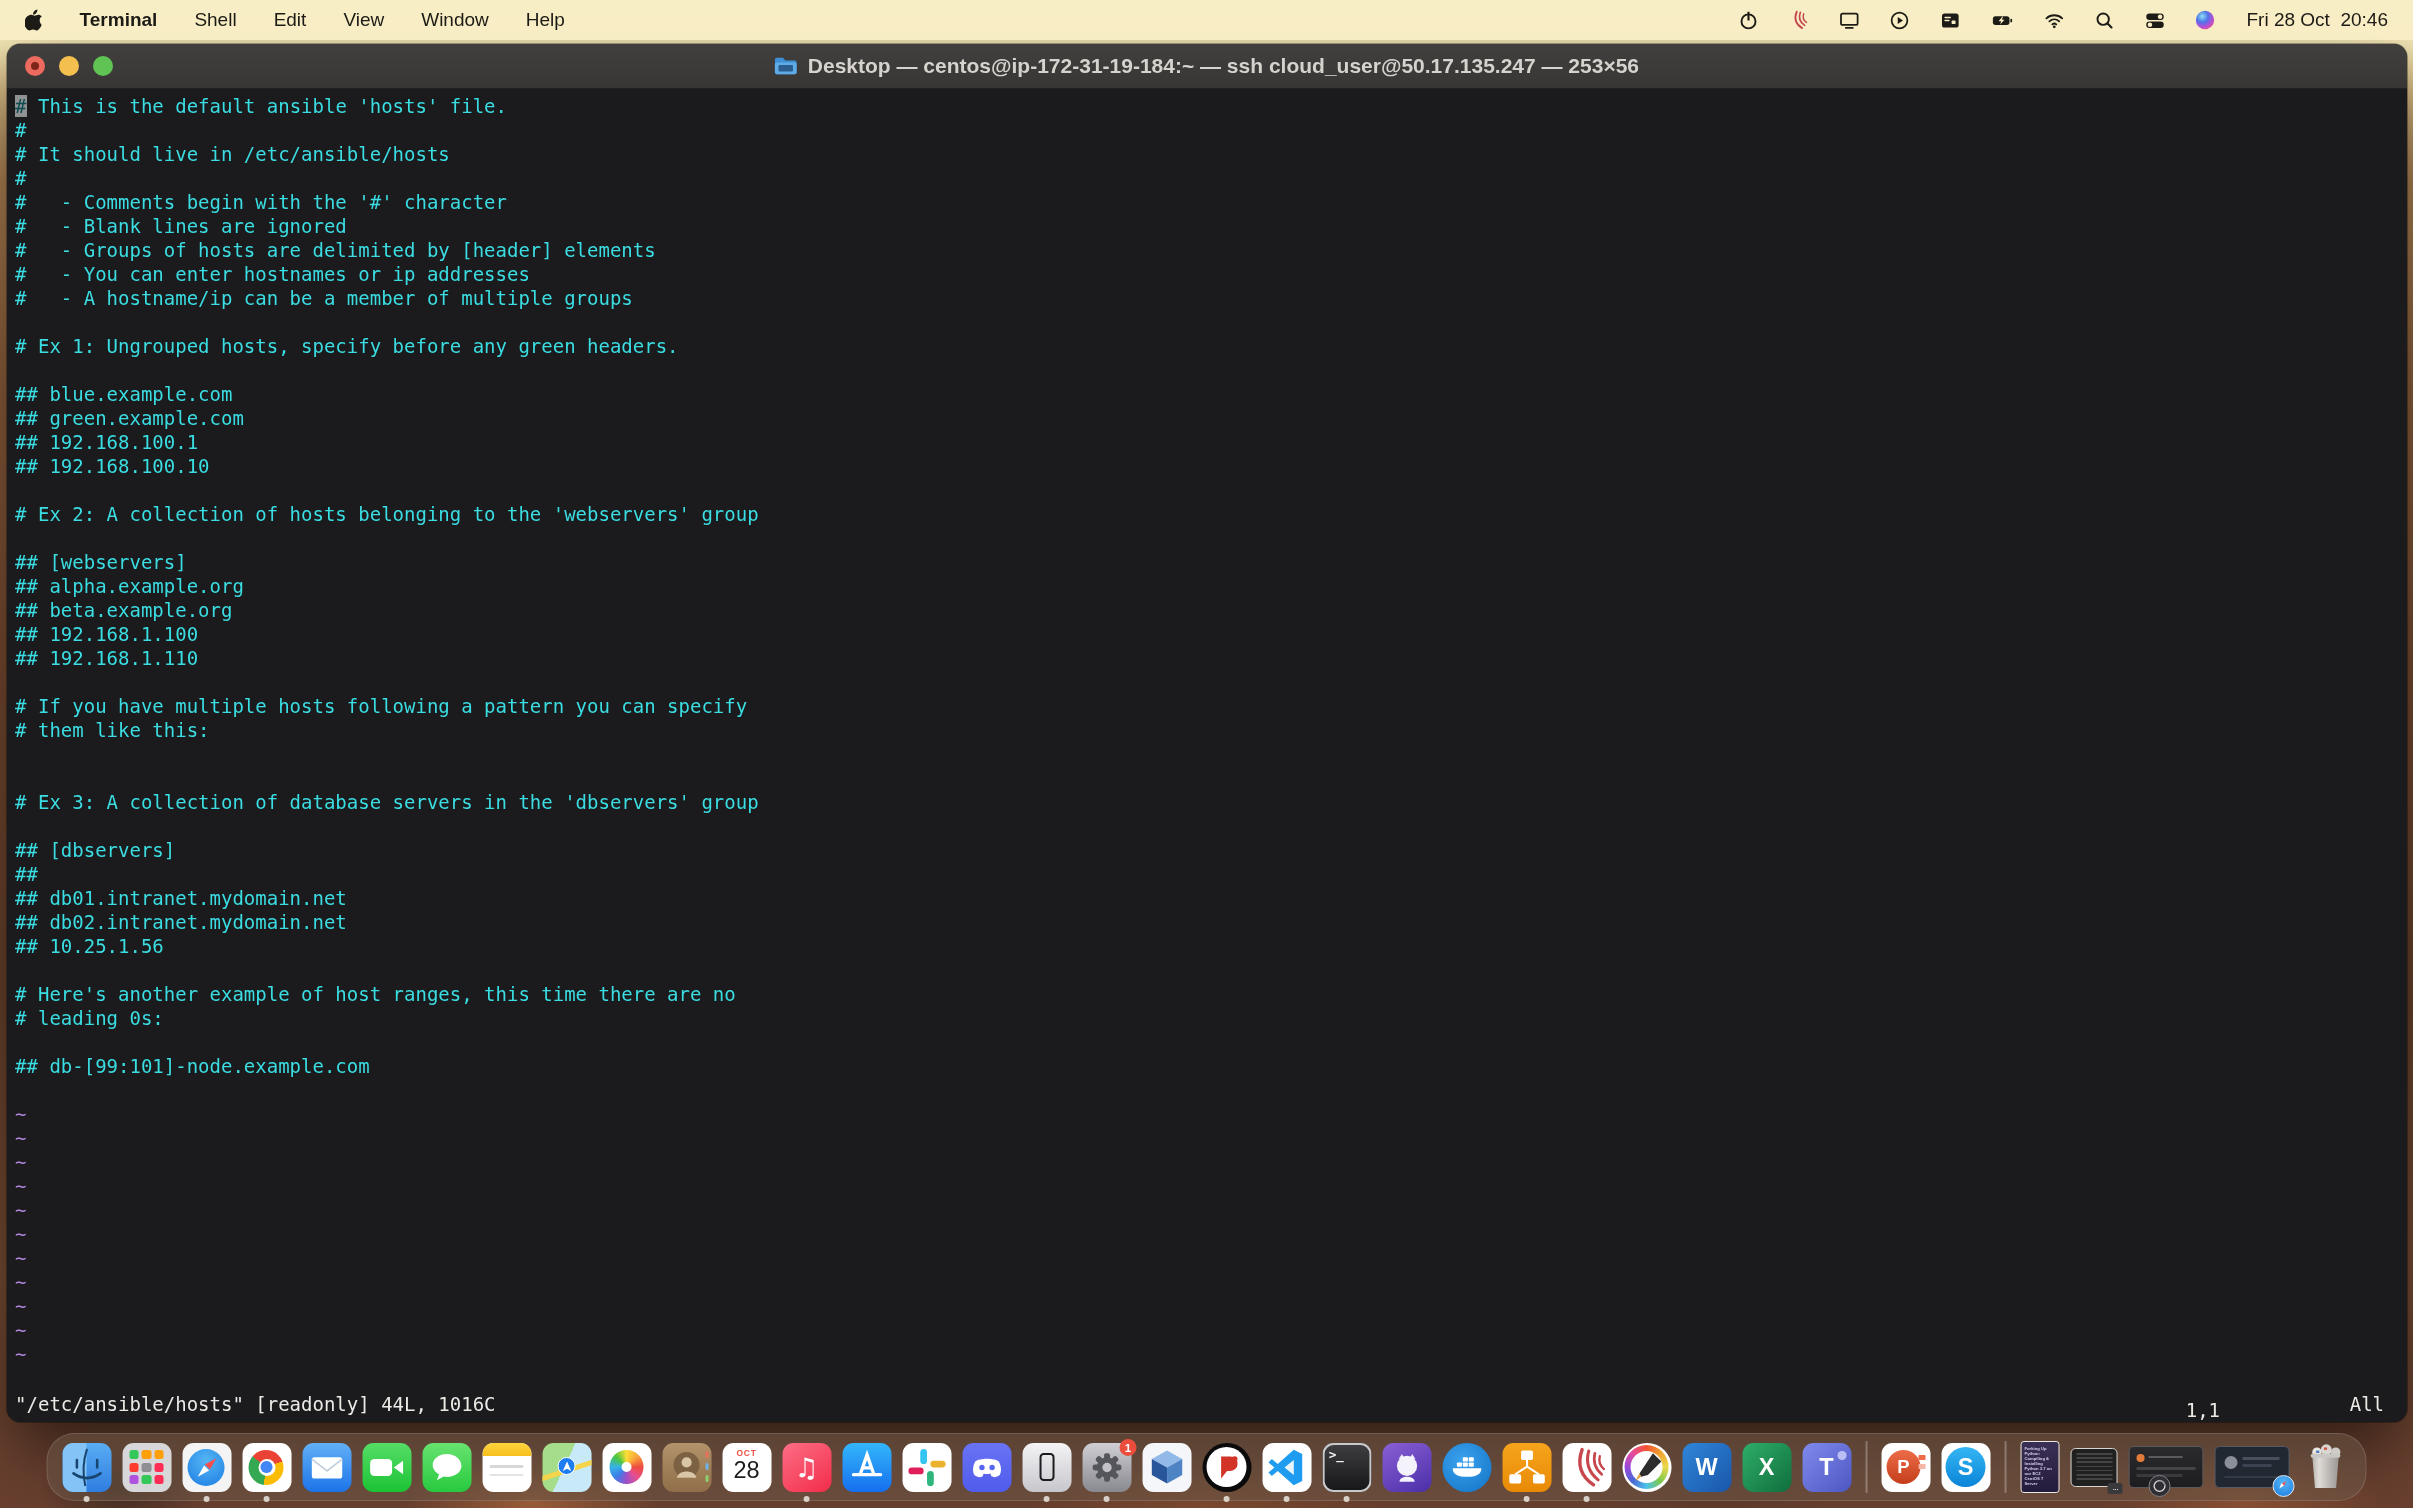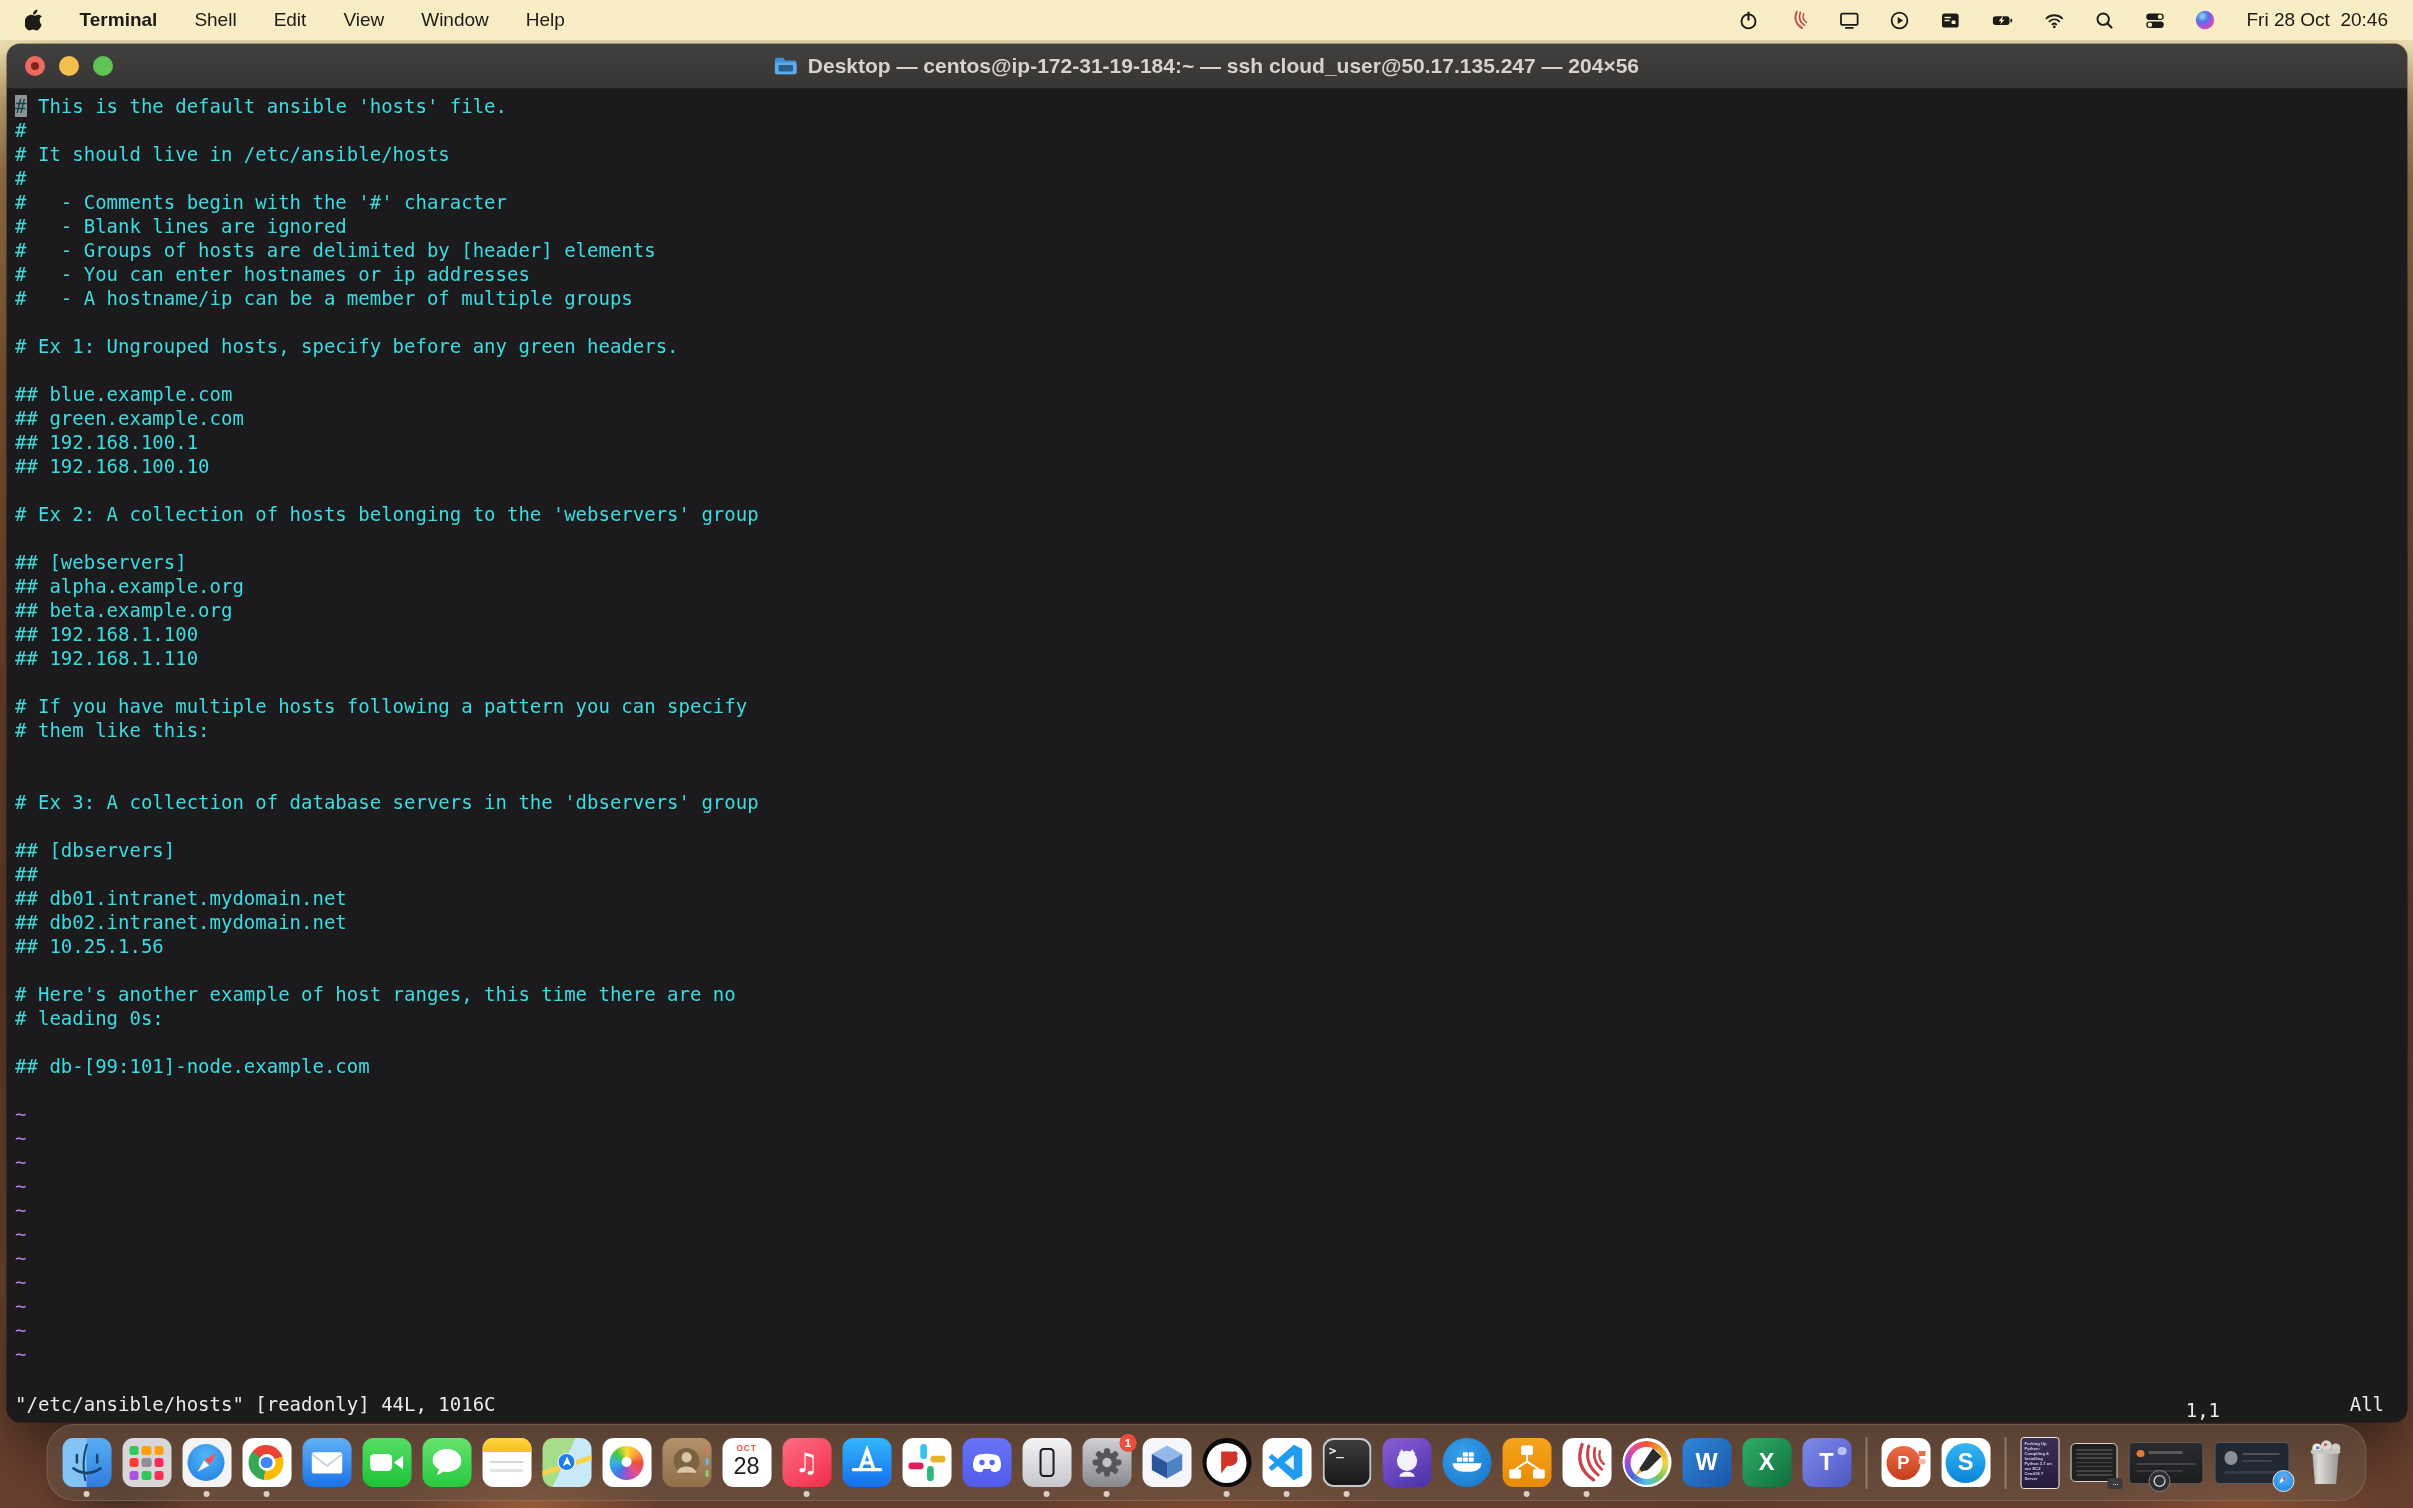--- a/index.html
+++ b/index.html
@@ -40,21 +40,21 @@
   .title{display:flex;align-items:center;gap:10px;color:#d6d3cf;font-weight:700;font-size:21px}
   .term{position:absolute;left:0;top:45px;right:0;bottom:0;padding:5px 0 0 8.4px;
     font-family:"DejaVu Sans Mono",monospace;font-size:19px;color:var(--term-text,#3adde2)}
   .trow{white-space:pre;height:24px;line-height:24px}
   .trow.tilde{color:var(--term-tilde,#b487e3)}
   .cursor{background:var(--cursor-bg,#8f9193);color:var(--cursor-text,#0c4a50)}
   .statusline{position:absolute;left:8.4px;bottom:5.9px;color:var(--term-status,#eceae6);white-space:pre;line-height:24px}
   .ruler{position:absolute;left:2179px;bottom:0;color:var(--term-status,#eceae6);line-height:24px}
   .scrollpos{position:absolute;left:2343px;bottom:5.9px;color:var(--term-status,#eceae6);line-height:24px}
   
-  .dock{position:absolute;left:50%;transform:translateX(-50%);bottom:6.7px;height:77px;z-index:5;
+  .dock{position:absolute;left:50%;transform:translateX(-50%);bottom:6.7px;height:68px;z-index:5;
     display:flex;align-items:center;gap:11px;padding:0 15px;
     background:rgba(109,85,68,.6);border:0.8px solid rgba(255,255,255,.14);border-radius:28px}
   .dock-item{position:relative;width:49px;height:49px;cursor:pointer;flex:0 0 auto}
   .tile{position:absolute;inset:0;border-radius:11px;overflow:hidden}
   .runner{position:absolute;left:50%;transform:translateX(-50%);bottom:-10px;width:5.9px;height:5.9px;border-radius:50%;background:#d8d0c6}
   .badge{position:absolute;top:-4.2px;right:-5.9px;width:17.6px;height:17.6px;border-radius:50%;background:#ec4d3d;
     color:#fff;font:700 11.7px "Liberation Sans",sans-serif;display:flex;align-items:center;justify-content:center;z-index:2}
   .dock-divider{width:1.7px;height:52px;background:rgba(255,255,255,.28);border-radius:0.8px;flex:0 0 auto;margin:0 3.4px}
   .thumb{border-radius:4.2px;position:relative;overflow:visible!important}
 </style>
@@ -173,21 +173,21 @@
         <button class="light green"></button>
       </div>
       <div class="title">
         <span style="display:flex">
           <svg width="23.5" height="20" viewBox="0 0 26 22">
               <path d="M1 4a2 2 0 0 1 2-2h7l2.5 3H23a2 2 0 0 1 2 2v11a2 2 0 0 1-2 2H3a2 2 0 0 1-2-2z" fill="#3f8fd6"></path>
               <rect x="1" y="7" width="24" height="13" rx="2" fill="#5fabe6"></rect>
               <rect x="5" y="10" width="16" height="7" rx="1" fill="#2b5e8e"></rect>
             </svg>
         </span>
-        <span>Desktop — centos@ip-172-31-19-184:~ — ssh cloud_user@50.17.135.247 — 204×56</span>
+        <span>Desktop — centos@ip-172-31-19-184:~ — ssh cloud_user@50.17.135.247 — 253×56</span>
       </div>
     </div>
     <div class="term" style="--term-text: #3adde2; --term-tilde: #b487e3; --term-status: #eceae6; --cursor-bg: #8f9193; --cursor-text: #0c4a50;">
       <div id="term-rows">
           <div class="trow"><span class="cursor">#</span> This is the default ansible 'hosts' file.</div>
           <div class="trow">#</div>
           <div class="trow"># It should live in /etc/ansible/hosts</div>
           <div class="trow">#</div>
           <div class="trow">#   - Comments begin with the '#' character</div>
           <div class="trow">#   - Blank lines are ignored</div>

